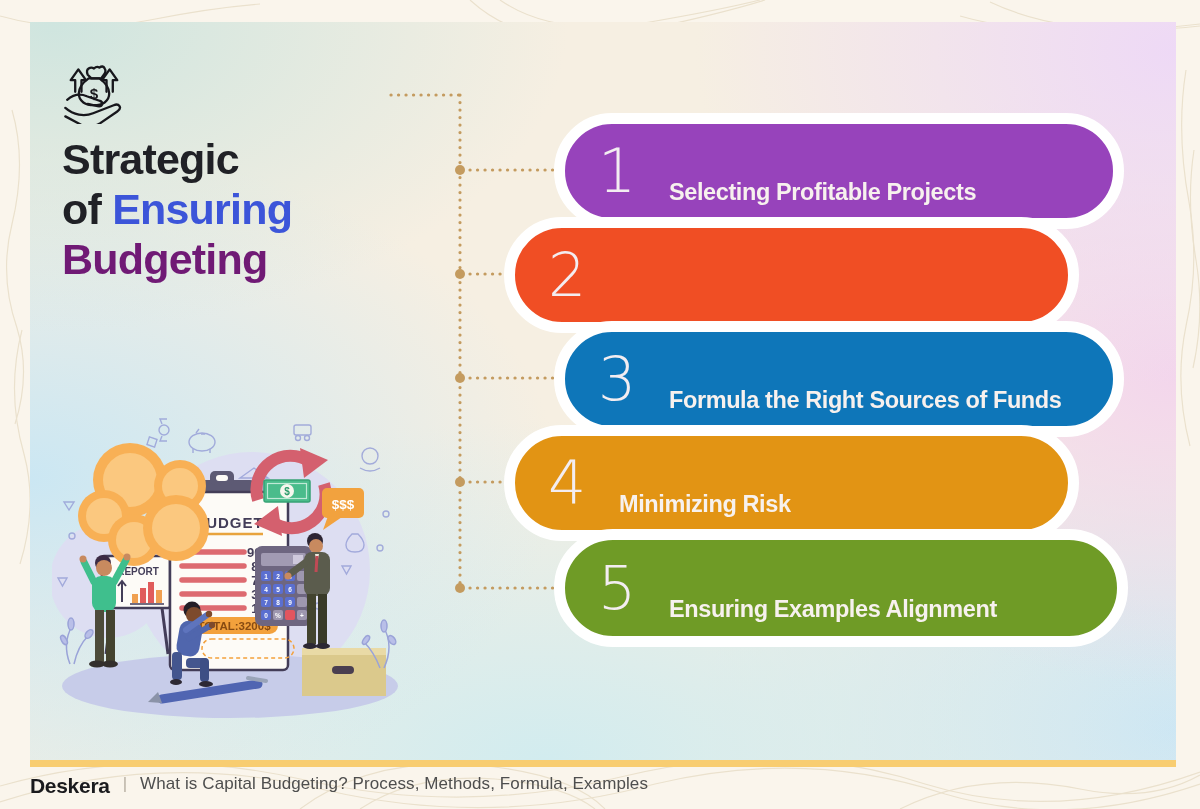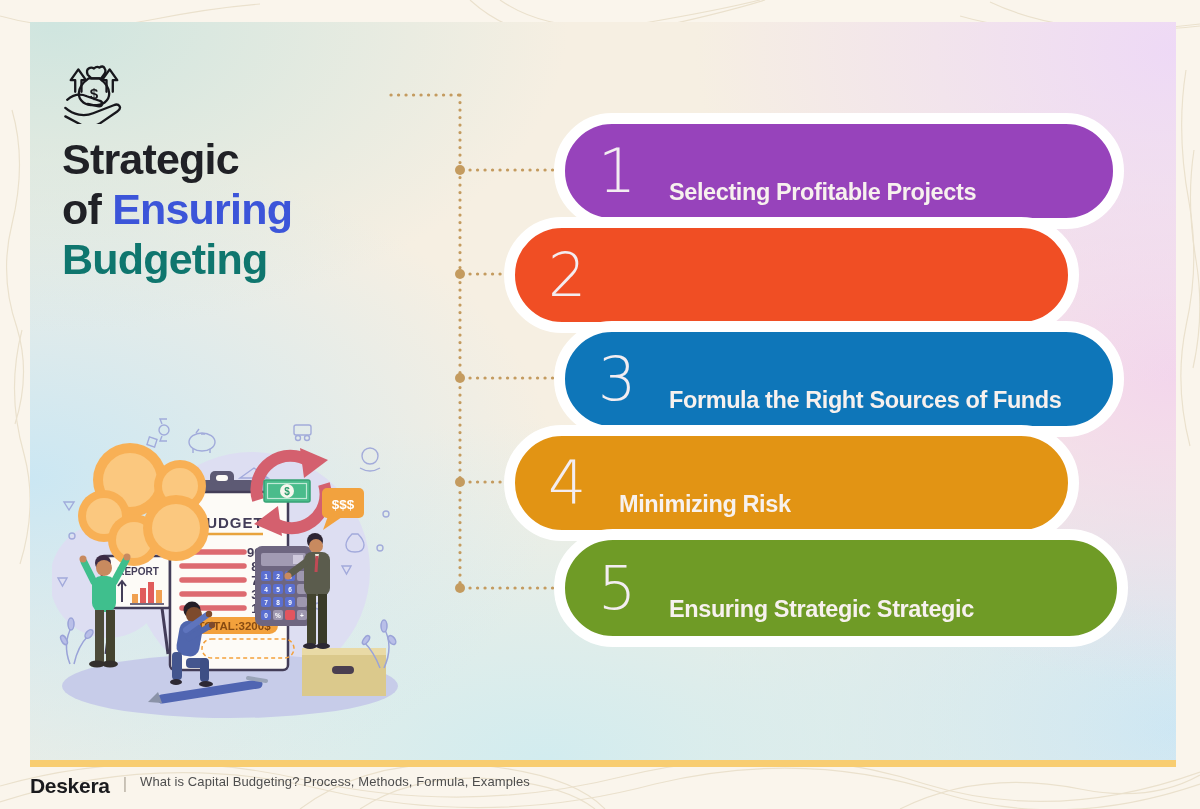--- a/index.html
+++ b/index.html
@@ -42,21 +42,21 @@
     font-size:23.5px;font-weight:bold;color:#f7f1ee;
     letter-spacing:-0.4px;margin-left:28px;white-space:nowrap;margin-top:42px;
   }
   .illustration{position:absolute;left:52px;top:418px;z-index:2;}
   .footer{
     position:absolute;left:30px;top:774px;z-index:2;
     display:flex;gap:13px;
   }
   .footer .brand{font-size:21px;font-weight:bold;color:#1a1a1d;letter-spacing:-0.3px;}
   .footer .divider{font-size:17px;color:#b7afa1;}
-  .footer .tagline{font-size:13px;color:#4e4e4e;letter-spacing:0.1px;}
+  .footer .tagline{font-size:17px;color:#4e4e4e;letter-spacing:0.1px;}
 </style>
 </head>
 <body>
 
 <svg class="topo" width="1200" height="809" viewBox="0 0 1200 809">
   <g fill="none" stroke="#e9dfca" stroke-width="1.2" opacity="0.9">
     <path d="M0,16 q70,20 150,4 q60,-12 110,-16"></path>
     <path d="M470,0 q60,55 165,32 q85,-18 130,-32"></path>
     <path d="M500,0 q55,38 150,22 q70,-12 110,-22"></path>
     <path d="M960,16 q90,26 240,8"></path>
@@ -86,21 +86,21 @@
     <path d="M8 49 c7 -6 15 -7 22 -4 l14 5 c5 1.5 4 7 -2 6 l-11 -2.5"></path>
     <path d="M6 58 c9 8 21 10 31 6 l23 -9 c6 -2.5 10 3 4 7 l-19 13 c-7 4.5 -15 5 -22 1.5 l-17 -9"></path>
   </g>
   <text x="38" y="48" text-anchor="middle" font-size="17" font-weight="bold" fill="#17171c">$</text>
 </svg>
 
 <div class="title">
   <span style="color: rgb(32, 33, 38);">Strategic</span><br>
   <span style="color: rgb(32, 33, 38);">of</span>
   <span style="color: rgb(60, 85, 217);">Ensuring</span><br>
-  <span style="color: #0f766e;">Budgeting</span>
+  <span style="color: #701a75;">Budgeting</span>
 </div>
 
 <svg class="connector" width="1200" height="809" viewBox="0 0 1200 809" style="color: rgb(196, 155, 95);">
   <g stroke="currentColor" stroke-width="3.2" stroke-linecap="round" stroke-dasharray="0.1 7.4" fill="none">
     <line x1="391" y1="95" x2="460" y2="95"></line>
     <line x1="460" y1="95" x2="460" y2="588"></line>
     <line x1="470" y1="170" x2="560" y2="170"></line>
     <line x1="470" y1="274" x2="512" y2="274"></line>
     <line x1="470" y1="378" x2="560" y2="378"></line>
     <line x1="470" y1="482" x2="512" y2="482"></line>
@@ -125,21 +125,21 @@
 <div class="pill" style="left: 554px; top: 321px; width: 570px; height: 116px; background: rgb(14, 118, 185);">
   <span class="num">3</span>
   <span class="label">Formula the Right Sources of Funds</span>
 </div>
 <div class="pill" style="left: 504px; top: 425px; width: 575px; height: 116px; background: rgb(226, 148, 20);">
   <span class="num">4</span>
   <span class="label">Minimizing Risk</span>
 </div>
 <div class="pill" style="left: 554px; top: 529px; width: 574px; height: 118px; background: rgb(111, 155, 38);">
   <span class="num">5</span>
-  <span class="label">Ensuring Strategic Strategic</span>
+  <span class="label">Ensuring Examples Alignment</span>
 </div>
 
 <svg class="illustration" width="356" height="310" viewBox="0 0 356 310">
 
   <g>
     <circle cx="200" cy="152" r="118" fill="#dddef2"></circle>
     <circle cx="56" cy="162" r="58" fill="#dddef2"></circle>
   </g>
 
   <g fill="none" stroke="#98a1d8" stroke-width="1.4" opacity="0.85">

